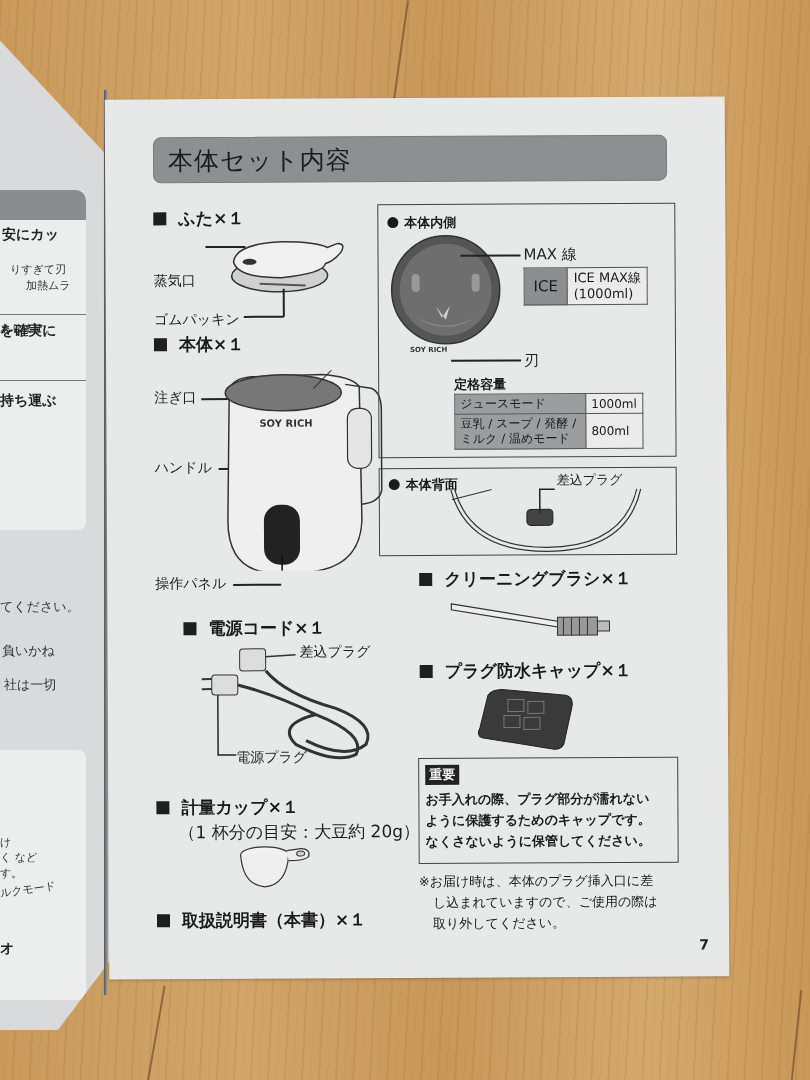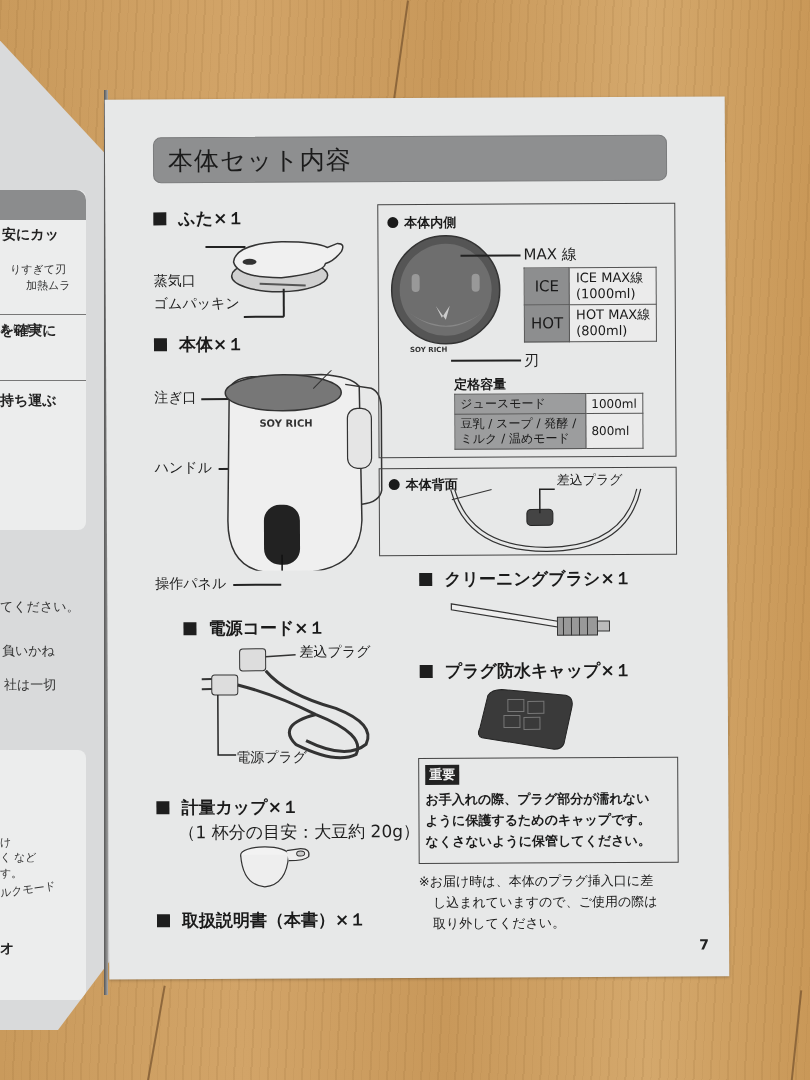--- a/index.html
+++ b/index.html
@@ -78,21 +78,21 @@
     <div class="lp-text small" style="top:253px;left:0;margin-top:28px;">あります。</div>
     <div class="lp-rule" style="top:274px;"></div>
     <div class="lp-text bold" style="top:282px;left:0;">を確実に</div>
     <div class="lp-rule" style="top:340px;"></div>
     <div class="lp-text bold" style="top:352px;left:0;">持ち運ぶ</div>
     <div class="lp-text" style="top:558px;left:0;">てください。</div>
     <div class="lp-text" style="top:602px;left:2px;">負いかね</div>
     <div class="lp-text" style="top:636px;left:4px;">社は一切</div>
     <div class="lp-box" style="top:710px;height:250px;"></div>
     <div class="lp-text small" style="top:795px;left:0;">け</div>
-    <div class="lp-text small" style="top:810px;left:0;font-family:Liberation Serif, serif;">く など</div>
+    <div class="lp-text small" style="top:810px;left:0;">く など</div>
     <div class="lp-text small" style="top:826px;left:0;">す。</div>
     <div class="lp-text small" style="top:842px;left:0;transform:rotate(-8deg);">ルクモード</div>
     <div class="lp-text bold" style="top:900px;left:0;">オ</div>
   </div>
 </div>
 <div class="spine"></div>
 
 <div class="page">
   <div class="title-bar">
     <div class="t">本体セット内容</div>
@@ -100,21 +100,21 @@
 
   <div class="sec" style="left:48px;top:108px;"><span class="sq"></span><span>ふた×１</span></div>
   <div class="lbl" style="left:48px;top:138px;margin-top:35px;">蒸気口</div>
   <div class="line" style="left:100px;top:147px;width:40px;height:1.5px;"></div>
   <svg style="position:absolute;left:110px;top:135px;" width="140" height="70" viewBox="0 0 140 70">
     <ellipse cx="64" cy="42" rx="48" ry="16" fill="#d0d0d0" stroke="#333" stroke-width="1.5"></ellipse>
     <path d="M18 28 Q20 10 66 8 Q100 8 112 14 L122 10 Q130 10 126 18 Q118 28 110 30 Q108 40 66 44 Q22 44 18 28 Z" fill="#f0f0f0" stroke="#333" stroke-width="1.5"></path>
     <ellipse cx="34" cy="28" rx="7" ry="3" fill="#333"></ellipse>
     <line x1="44" y1="50" x2="90" y2="52" stroke="#555" stroke-width="2"></line>
   </svg>
-  <div class="lbl" style="left:48px;top:196px;">ゴムパッキン</div>
+  <div class="lbl" style="left:48px;top:212px;">ゴムパッキン</div>
   <div class="line" style="left:138px;top:217px;width:40px;height:1.5px;"></div>
   <div class="line" style="left:177px;top:190px;width:1.5px;height:28px;"></div>
 
   <div class="sec" style="left:48px;top:234px;"><span class="sq"></span><span>本体×１</span></div>
   <div class="lbl" style="left:48px;top:290px;">注ぎ口</div>
   <div class="line" style="left:95px;top:299px;width:30px;height:1.5px;"></div>
   <div class="lbl" style="left:48px;top:360px;">ハンドル</div>
   <div class="line" style="left:112px;top:369px;width:110px;height:1.5px;"></div>
   <svg style="position:absolute;left:115px;top:272px;" width="270" height="200" viewBox="0 0 270 200">
     <path d="M8 20 Q10 8 30 6 L100 4 Q130 6 138 16 L140 150 Q138 200 80 202 L50 202 Q6 200 6 150 Z" fill="#efefef" stroke="#333" stroke-width="1.5"></path>
@@ -142,24 +142,20 @@
     <text x="20" y="118" font-size="7" font-weight="bold" fill="#333" font-family="DejaVu Sans, sans-serif">SOY RICH</text>
   </svg>
   <div class="lbl" style="left:418px;top:148px;font-size:15px;">MAX 線</div>
   <div class="line" style="left:355px;top:157px;width:60px;height:1.5px;"></div>
   <table class="maxtab" style="left:418px;top:170px;">
     <tbody>
         <tr>
       <td class="mode">ICE</td>
       <td class="val"><span>ICE MAX線</span><br><span>(1000ml)</span></td>
     </tr>
-    <tr>
-      <td class="mode">HOT</td>
-      <td class="val"><span>HOT MAX線</span><br><span>(800ml)</span></td>
-    </tr>
   </tbody>
     </table>
   <div class="lbl" style="left:418px;top:254px;font-size:15px;">刃</div>
   <div class="line" style="left:345px;top:262px;width:70px;height:1.5px;"></div>
 
   <div class="subhead" style="left:348px;top:278px;">定格容量</div>
   <table class="cap" style="left:348px;top:296px;">
     <tbody>
         <tr>
       <td class="k">ジュースモード</td>

